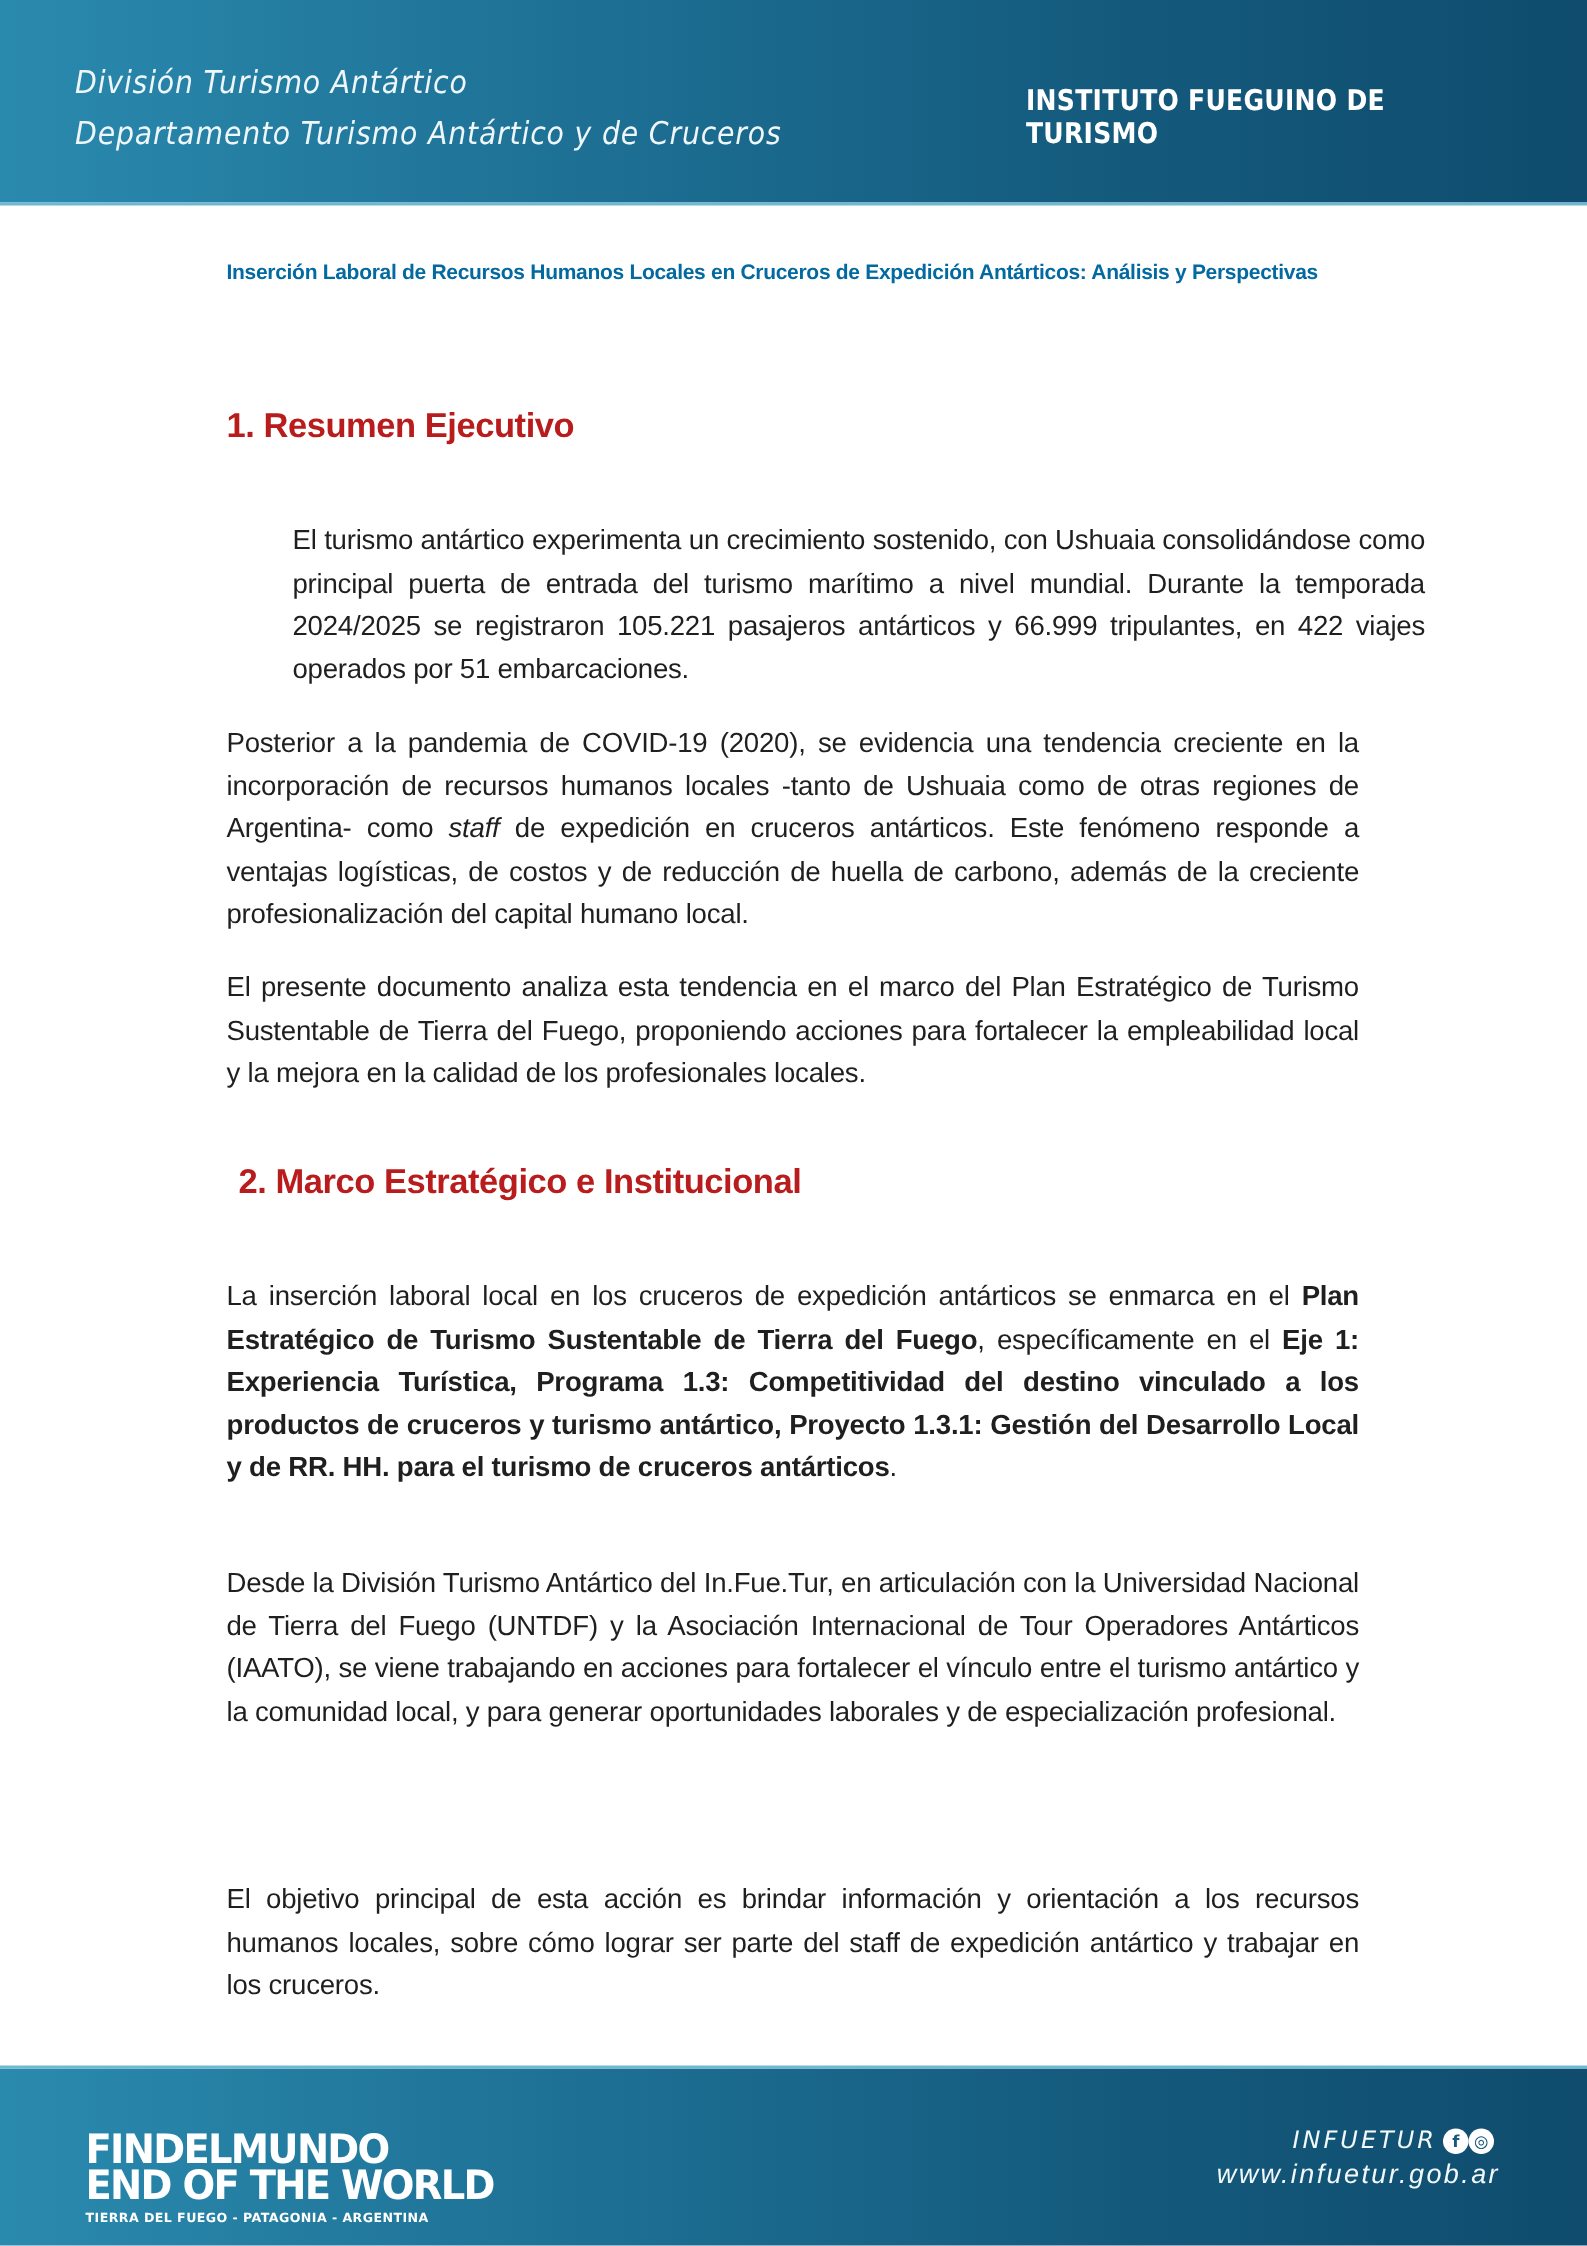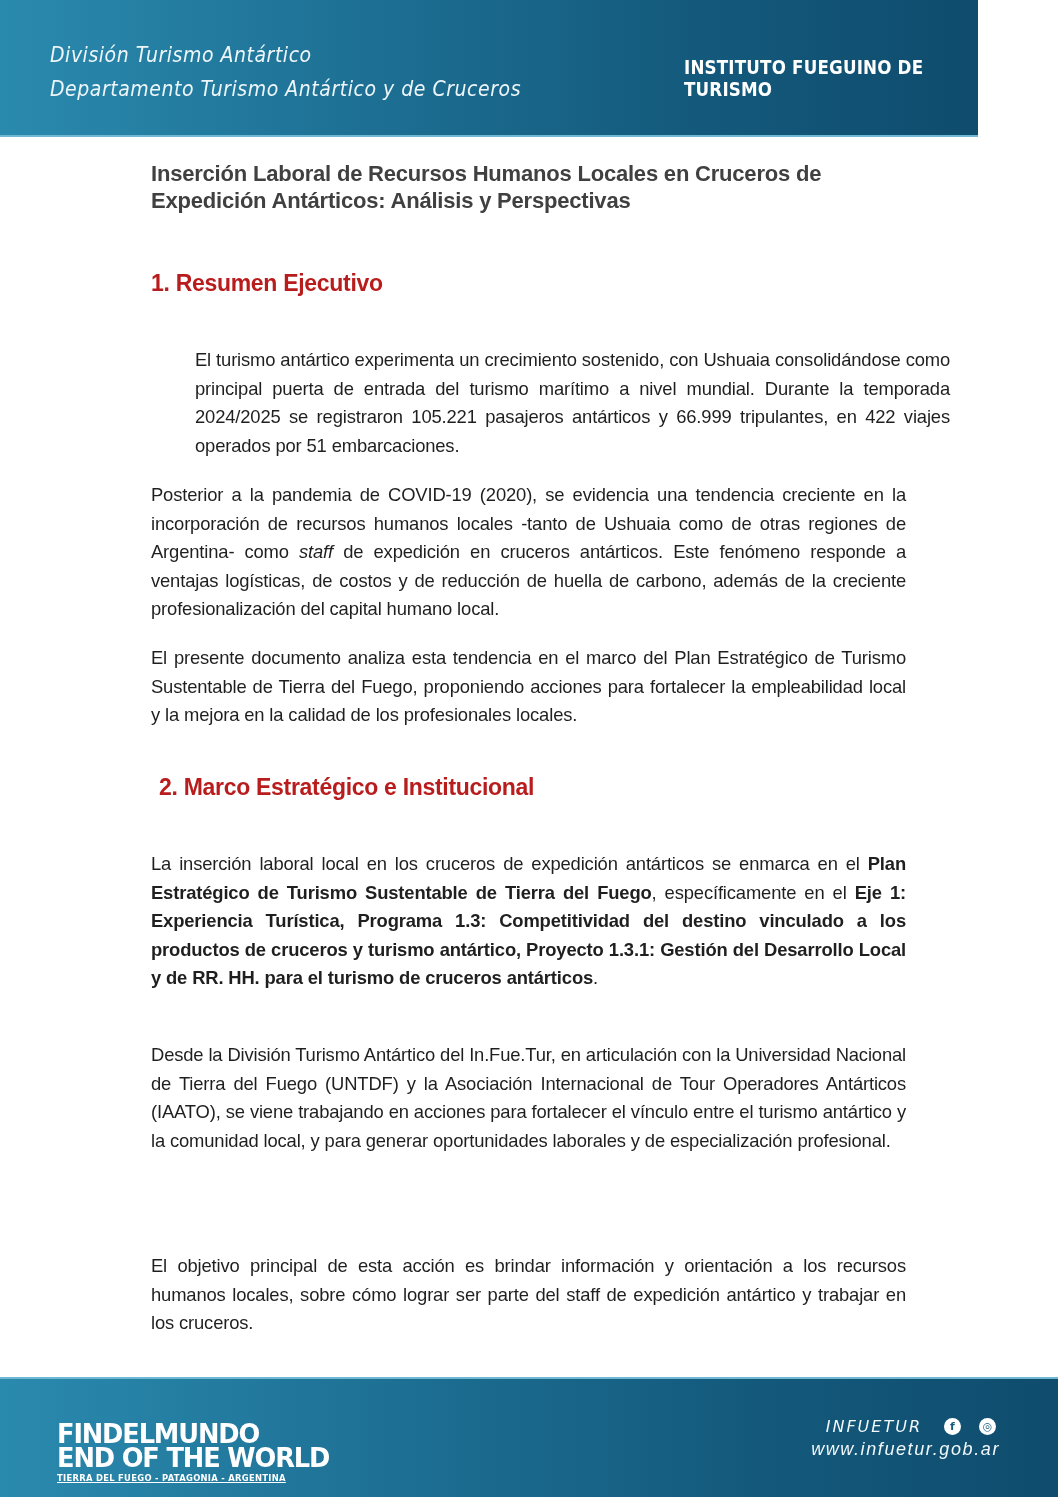--- a/index.html
+++ b/index.html
@@ -1,40 +1,40 @@
 <!DOCTYPE html>
 <html><head>
 <meta charset="utf-8">
 <style>
   html, body { margin: 0; padding: 0; }
   body {
     width: 1058px; height: 1497px; position: relative; background: #ffffff;
     font-family: "Liberation Sans", sans-serif; color: #1a1a1a; overflow: hidden;
   }
   .header {
-    position: absolute; left: 0; top: 0; width: 978px; height: 135px;
+    position: absolute; left: 0; top: 0; width: 1058px; height: 135px;
     background: linear-gradient(90deg, #2a8aae 0%, #1c6e92 40%, #145a7d 70%, #0f4c6d 100%);
     border-bottom: 2px solid #6fb8d4;
   }
   .header .left-title {
     position: absolute; left: 50px; top: 38px;
     font-family: "DejaVu Sans", sans-serif; font-style: italic; color: #eef6fa;
     font-size: 21px; line-height: 34px; letter-spacing: 0.6px;
     transform: scaleX(0.9); transform-origin: left top;
   }
   .header .right-title {
     position: absolute; left: 684px; top: 56px;
     font-family: "DejaVu Sans", sans-serif; font-weight: bold; color: #ffffff;
     font-size: 19px; letter-spacing: 0.2px;
     transform: scaleX(0.88); transform-origin: left top;
   }
   .content { position: absolute; left: 151px; width: 755px; }
   .doc-title {
-    top: 160px; font-size: 22px; font-weight: bold; line-height: 27px; margin: 0;
-    letter-spacing: -0.2px; color: #404040;
+    top: 160px; font-size: 14px; font-weight: bold; line-height: 43px; margin: 0;
+    letter-spacing: -0.2px; color: #0369a1;
   }
   .section-heading {
     font-size: 23px; font-weight: bold; margin: 0; color: #b91c1c;
     letter-spacing: -0.3px;
   }
   .p {
     font-size: 18.4px; line-height: 28.6px; text-align: justify; margin: 0;
     letter-spacing: -0.15px; color: #1f1f1f;
   }
   .p b { font-weight: bold; }
@@ -44,23 +44,23 @@
     border-top: 2px solid #6fb8d4;
   }
   .logo { position: absolute; left: 57px; top: 27px; color: #fff; margin-top: 16px; }
   .logo .l1, .logo .l2 {
     font-family: "DejaVu Sans", sans-serif; font-weight: bold; font-size: 27px;
     line-height: 24px; letter-spacing: -1.2px;
     transform: scaleX(0.95); transform-origin: left top;
   }
   .logo .l3 {
     font-family: "DejaVu Sans", sans-serif; font-weight: bold; font-size: 8.4px;
-    letter-spacing: 0.3px; margin-top: 3px; text-decoration: underline;
+    letter-spacing: 0.3px; margin-top: 3px;
   }
-  .social { position: absolute; right: 62px; top: 38px; display: flex; align-items: center; gap: 18px; }
+  .social { position: absolute; right: 62px; top: 38px; display: flex; align-items: flex-end; gap: 0; }
   .social .brand {
     font-family: "DejaVu Sans", sans-serif; font-style: italic; color: #f2f8fb;
     font-size: 16px; letter-spacing: 2px; margin-right: 4px;
   }
   .icon-circle {
     width: 17px; height: 17px; border-radius: 50%; background: #ffffff;
     display: inline-flex; align-items: center; justify-content: center;
     color: #155a7d; font-family: "DejaVu Sans", sans-serif; font-weight: bold; font-size: 11px;
   }
   .url {

